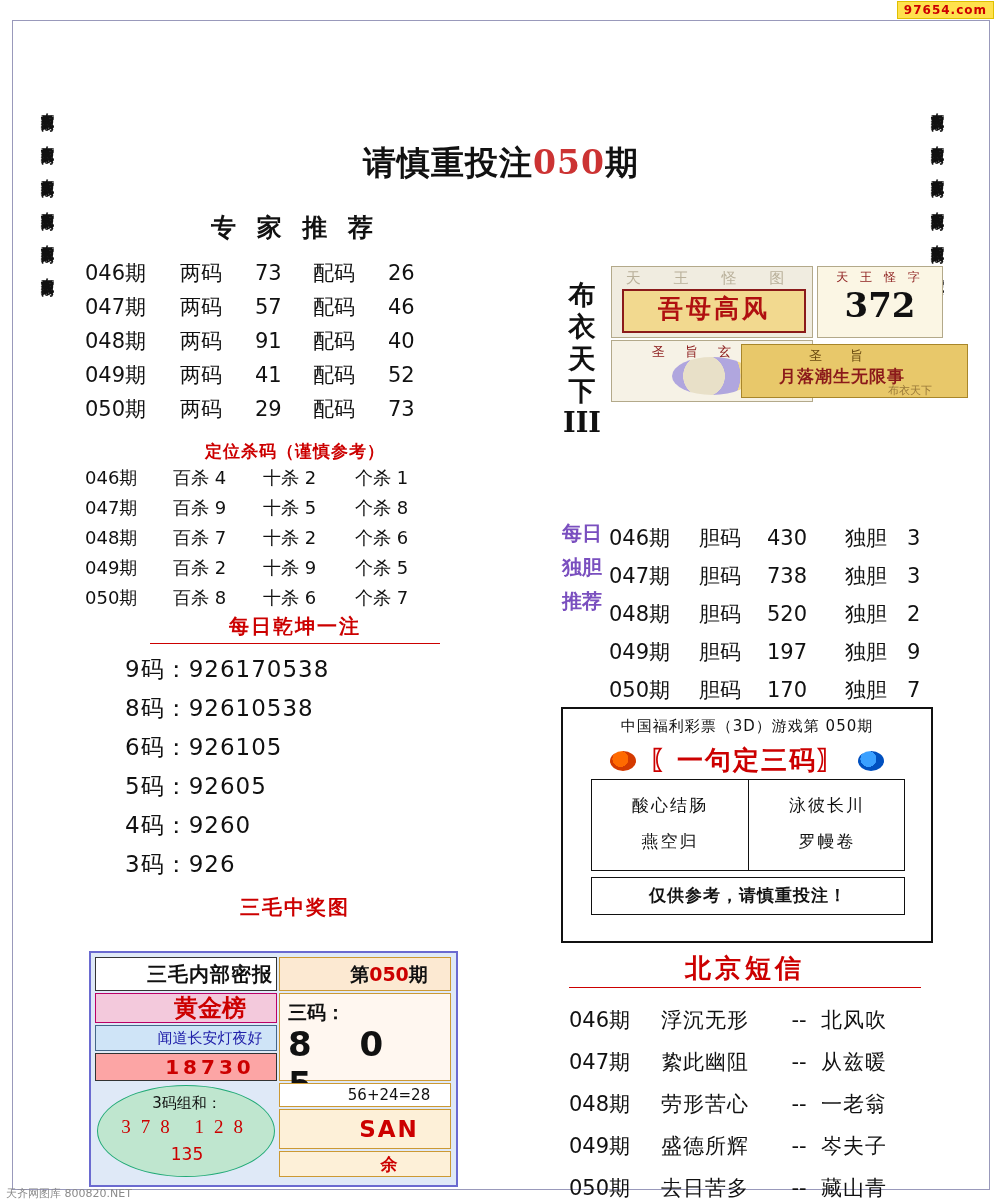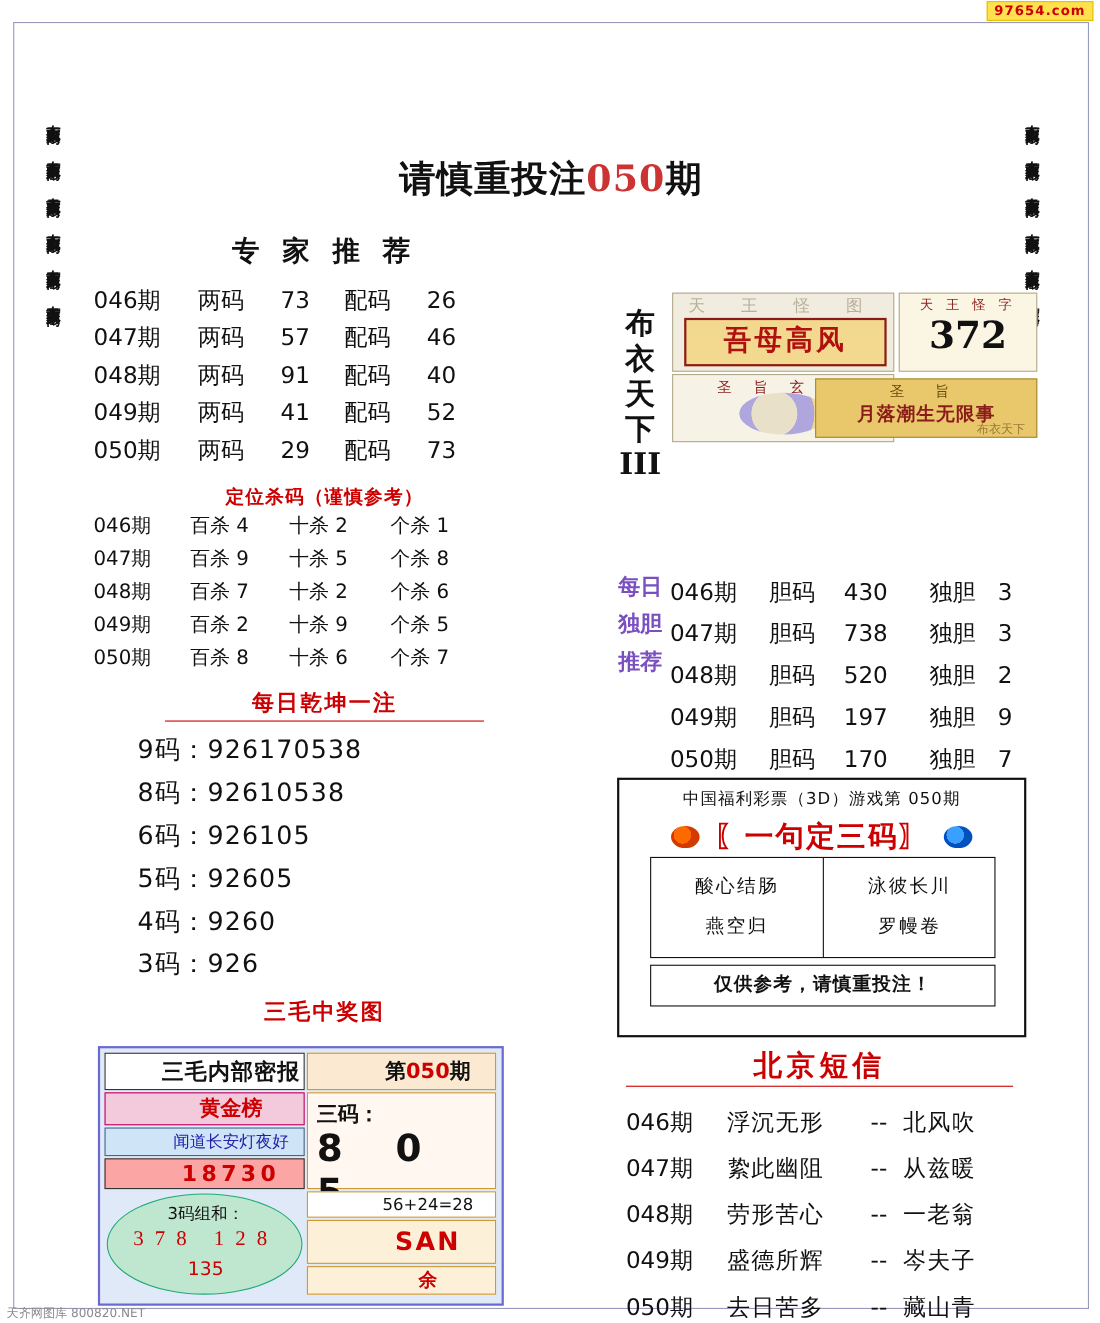--- a/index.html
+++ b/index.html
@@ -52,35 +52,35 @@
   .lrow .c4{width:75px;}
   .lrow .c5{width:60px;}
 
   .sub-title{margin-top:14px;text-align:center;font-size:17px;font-weight:bold;color:#cc0000;letter-spacing:1px;}
   .killrow{display:flex;align-items:center;font-size:18px;color:#111;padding:3px 0;}
   .killrow .k1{width:88px;}
   .killrow .k2{width:90px;}
   .killrow .k3{width:92px;}
   .killrow .k4{width:80px;}
 
-  .qk-title{margin-top:12px;text-align:center;font-size:20px;font-weight:bold;color:#cc0000;letter-spacing:2px;}
+  .qk-title{margin-top:0;text-align:center;font-size:20px;font-weight:bold;color:#cc0000;letter-spacing:2px;}
   .qk-rule{width:290px;height:1px;background:#cc0000;margin:3px auto 6px auto;}
   .qkrow{font-size:23px;color:#111;padding:4px 0 4px 40px;letter-spacing:1px;}
 
   .sm-title{margin-top:10px;text-align:center;font-size:20px;font-weight:bold;color:#cc0000;letter-spacing:2px;}
 
   
   .smpic{position:absolute;left:76px;top:930px;width:365px;height:232px;border:2px solid #6a6ad0;background:#dfe9f7;overflow:hidden;}
   .sm-l{position:absolute;left:4px;top:4px;width:182px;height:222px;}
   .sm-r{position:absolute;left:188px;top:4px;width:172px;height:222px;}
   .box{position:absolute;border:1px solid #888;box-sizing:border-box;padding-left:48px;}
   .sm-head{left:0;top:0;width:182px;height:34px;background:#fff;border:1px solid #333;
     font-size:20px;font-weight:bold;color:#111;text-align:center;line-height:32px;letter-spacing:1px;}
   .sm-red{left:0;top:36px;width:182px;height:30px;background:#f3c9dc;border:1px solid #b06;
-    color:#cc0000;font-size:19px;font-weight:bold;text-align:center;line-height:28px;}
+    color:#cc0000;font-size:24px;font-weight:bold;text-align:center;line-height:28px;}
   .sm-blue{left:0;top:68px;width:182px;height:26px;background:#cfe4f7;border:1px solid #468;
     color:#2222aa;font-size:15px;text-align:center;line-height:24px;}
   .sm-num{left:0;top:96px;width:182px;height:28px;background:#fca5a5;border:1px solid #333;
     color:#cc0000;font-size:20px;font-weight:bold;text-align:center;line-height:26px;letter-spacing:4px;}
   .sm-oval{left:2px;top:128px;width:178px;height:92px;background:#bfe6cf;border:1px solid #2a7;border-radius:50%/50%;}
   .sm-oval .t1{position:absolute;left:0;top:8px;width:178px;text-align:center;font-size:15px;color:#111;}
   .sm-oval .t2{position:absolute;left:0;top:30px;width:178px;text-align:center;font-size:19px;color:#cc0000;letter-spacing:10px;font-family:Liberation Serif, serif;}
   .sm-oval .t3{position:absolute;left:0;top:58px;width:178px;text-align:center;font-size:17px;color:#cc0000;}
   .sm-qi{left:0;top:0;width:172px;height:34px;background:#fce9d2;border:1px solid #c93;
     text-align:center;line-height:32px;font-size:19px;font-weight:bold;color:#111;}
@@ -104,21 +104,21 @@
   .art-a .faint{position:absolute;left:0;top:2px;width:200px;text-align:center;font-size:15px;color:#b9b09a;letter-spacing:14px;}
   .art-a .plate{position:absolute;left:10px;top:22px;width:180px;height:40px;background:#f2d98f;border:2px solid #8b1a1a;}
   .art-a .plate span{display:block;text-align:center;line-height:36px;font-size:25px;font-weight:bold;color:#b01010;letter-spacing:3px;}
   .art-b{position:absolute;left:206px;top:0;width:124px;height:70px;background:#fbf6e4;border:1px solid #b3a98a;}
   .art-b .cap{position:absolute;left:0;top:2px;width:124px;text-align:center;font-size:12px;color:#8b1a1a;letter-spacing:4px;}
   .art-b .big{position:absolute;left:0;top:18px;width:124px;text-align:center;font-size:34px;font-weight:bold;color:#111;font-family:"DejaVu Serif","Liberation Serif",serif;}
   .art-c{position:absolute;left:0;top:74px;width:200px;height:60px;background:#f6f2e6;border:1px solid #b3a98a;}
   .art-c .t{position:absolute;left:0;top:2px;width:200px;text-align:center;font-size:13px;color:#8b1a1a;letter-spacing:8px;}
   .art-c .swirl{position:absolute;left:60px;top:16px;width:80px;height:38px;border-radius:50%;
      background:radial-gradient(circle at 40% 50%,#e8e0c8 0 40%,#b0a6de 41% 70%,#f2d98f 71% 100%);}
-  .art-d{position:absolute;left:130px;top:78px;width:200px;height:52px;background:#e8c86a;border:1px solid #a8862a;}
+  .art-d{position:absolute;left:130px;top:78px;width:200px;height:52px;background:#e8c86a;border:1px solid #a8862a;padding-left:25px;}
   .art-d .t1{position:absolute;left:0;top:2px;width:200px;text-align:center;font-size:13px;color:#6a4a10;letter-spacing:12px;}
   .art-d .t2{position:absolute;left:0;top:20px;width:200px;text-align:center;font-size:17px;font-weight:bold;color:#8b1a1a;letter-spacing:1px;}
   .art-d .t3{position:absolute;left:0;top:38px;width:200px;text-align:right;padding-right:10px;box-sizing:border-box;font-size:11px;color:#9a7a3a;}
 
   .mrdd{position:absolute;left:548px;top:495px;width:42px;text-align:center;
     font-size:20px;font-weight:bold;color:#7a4fbf;line-height:34px;}
   .ddlist{position:absolute;left:596px;top:498px;width:340px;}
   .ddrow{display:flex;align-items:center;font-size:21px;color:#111;padding:5px 0;}
   .ddrow .d1{width:90px;}
   .ddrow .d2{width:68px;}

